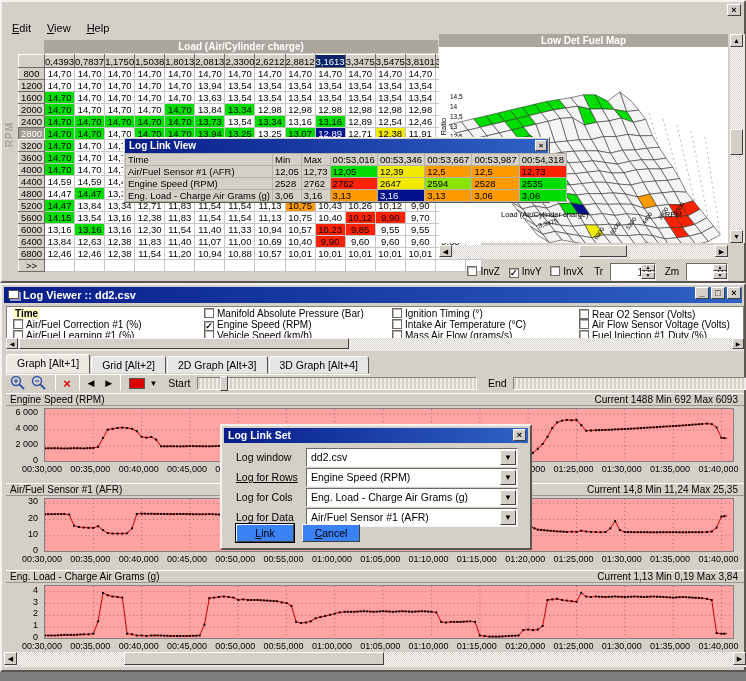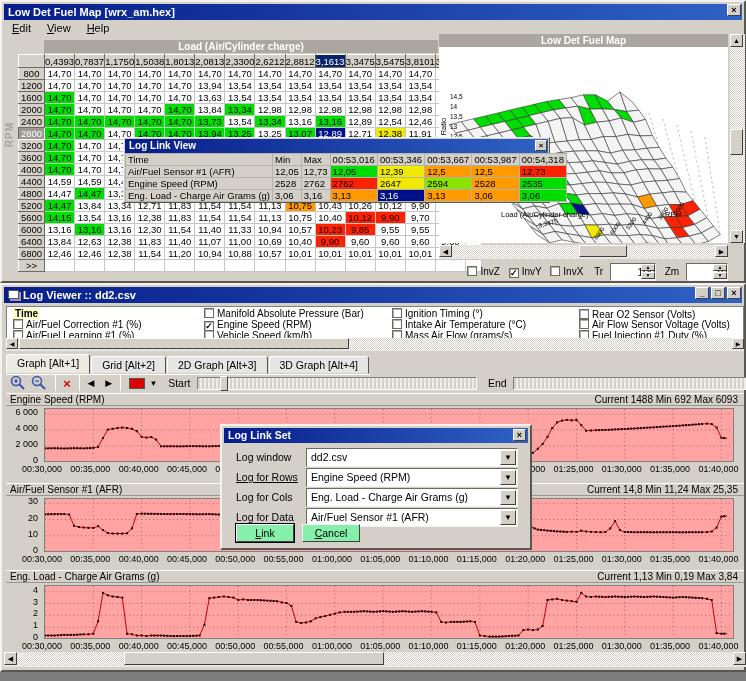--- a/index.html
+++ b/index.html
@@ -22,33 +22,32 @@
   .sarr{position:absolute;background:#d4d0c8;border:1px solid;border-color:#fff #404040 #404040 #fff;text-align:center;color:#000;}
   .ghead{position:absolute;left:2px;right:2px;height:13px;background:#d4d0c8;border-top:1px solid #fff;border-bottom:1px solid #9a968e;font-size:10px;line-height:12px;}
   .gstat{position:absolute;right:6px;top:0;font-size:10px;}
   .glab{position:absolute;font-size:9px;text-align:right;width:34px;}
   .gx{position:absolute;font-size:9px;white-space:nowrap;}
   .tab{position:relative;display:inline-block;height:18px;padding:0 10px;font-size:10.5px;line-height:17px;background:#e5e5e5;border:1px solid;border-color:#fff #5a5751 #d4d0c8 #fff;border-radius:3px 3px 0 0;margin-right:1px;top:2px;}
   .tab.active{background:#ece9e2;top:0;height:20px;font-weight:normal;z-index:2;}
   .tool{display:inline-block;vertical-align:middle;}
   .dd{position:absolute;height:19px;background:#fff;border:1px solid;border-color:#6e6a63 #f4f2ee #f4f2ee #6e6a63;font-size:10.5px;line-height:17px;padding-left:4px;white-space:nowrap;overflow:hidden;}
   .ddarr{position:absolute;right:1px;top:1px;width:16px;height:15px;background:#d4d0c8;border:1px solid;border-color:#fff #404040 #404040 #fff;text-align:center;font-size:8px;line-height:14px;}
-  .pbtn{position:absolute;width:58px;height:18px;background:#86efac;border:1px solid;border-color:#fff #404040 #404040 #fff;text-align:center;font-size:10.5px;line-height:16px;}
+  .pbtn{position:absolute;width:58px;height:18px;background:#3b82f6;border:1px solid;border-color:#fff #404040 #404040 #fff;text-align:center;font-size:10.5px;line-height:16px;}
   .spin{position:absolute;height:18px;background:#fff;border:1px solid;border-color:#6e6a63 #f4f2ee #f4f2ee #6e6a63;font-size:10.5px;line-height:16px;padding-left:4px;}
   .spinb{position:absolute;right:1px;width:14px;height:7px;background:#d4d0c8;border:1px solid;border-color:#fff #404040 #404040 #fff;font-size:5px;line-height:5px;text-align:center;}
   .llv td{border:1px solid #b5b2ab;font-size:9.5px;height:12px;padding:0 2px;white-space:nowrap;overflow:hidden;background:#d4d0c8;}
   u{text-decoration:underline;}
 </style>
 </head>
 <body>
 
 <div id="stage">
 
   <div class="win" style="left:0;top:0;width:746px;height:283px;">
-    <div class="tbar"><span>Low Det Fuel Map [wrx_am.hex]</span></div>
     <div class="tbtn" style="right:3px;">×</div>
     <div style="position:absolute;left:2px;top:18px;right:2px;height:16px;" id="menubar"><span class="menuitem"><u>E</u>dit</span><span class="menuitem"><u>V</u>iew</span><span class="menuitem"><u>H</u>elp</span></div>
 
     <div class="graybar" style="left:42px;top:38px;width:394px;height:13px;line-height:13px;">Load (Air/Cylinder charge)</div>
     <div class="vlabel" style="left:2px;top:120px;">RPM</div>
     <div id="maptable" style="position:absolute;left:16px;top:52px;">
         <table class="maptb">
           <tbody>
             <tr>
               <td class="hdr" style="width: 26px; height: 13px;"></td>

